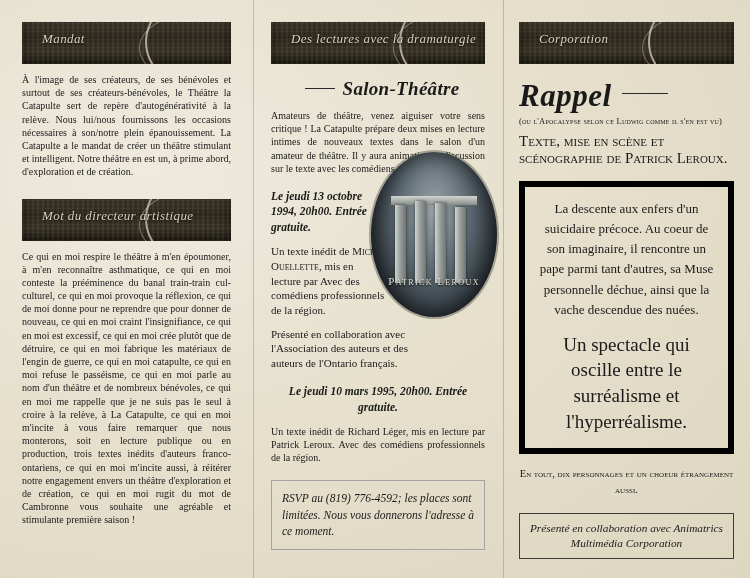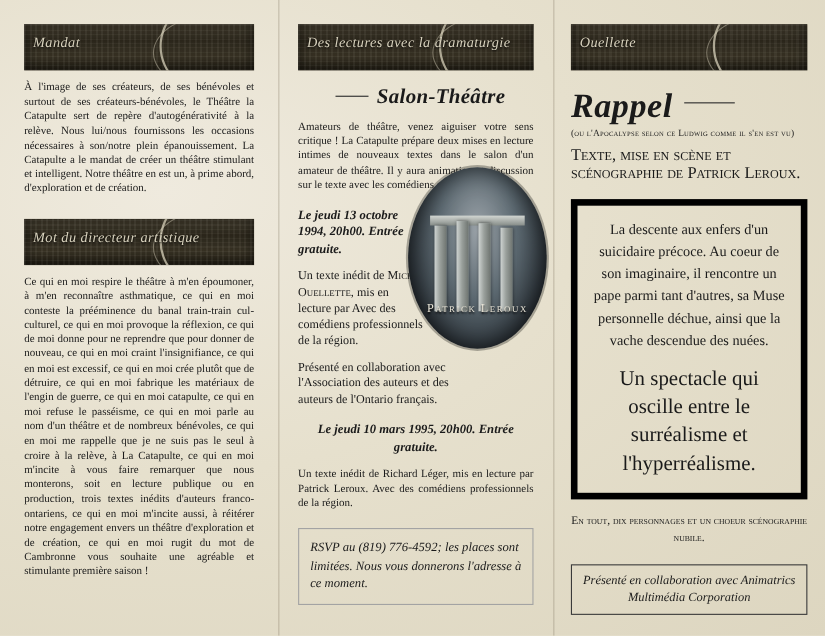--- a/index.html
+++ b/index.html
@@ -44,21 +44,21 @@
   .band.b1{margin-top:22px;}
   .band .bandtex{
     position:absolute;inset:0;
     background-image:
       repeating-linear-gradient(90deg, rgba(255,255,255,.05) 0 2px, rgba(0,0,0,.06) 2px 5px),
       repeating-linear-gradient(0deg, rgba(255,255,255,.04) 0 1px, rgba(0,0,0,.05) 1px 4px);
     opacity:.8;
   }
   .band .bandtitle{
     position:absolute;
-    left:8px;top:9px;
+    left:20px;top:9px;
     color:#d8d2bd;
     font-style:italic;
     font-size:13px;
     letter-spacing:.4px;
     text-shadow:0 1px 2px #000;
     z-index:3;
   }
   .band .swoop{
     position:absolute;
     right:-14px;top:-26px;
@@ -288,35 +288,35 @@
     </div>
   </div>
 </div>
 
 <div class="panel p3">
 
   <div class="band b1">
     <div class="bandtex"></div>
     <div class="swoop"></div>
     <div class="swoop2"></div>
-    <div class="bandtitle">Ouellette</div>
+    <div class="bandtitle">Corporation</div>
   </div>
 
   <div class="rappel">
     <span>Rappel</span><span class="rappelrule"></span>
   </div>
 
   <div class="subline sc">(ou l'Apocalypse selon ce Ludwig comme il s'en est vu)</div>
   <div class="credit">
     <span class="sc">Texte, mise en scène et scénographie de Patrick Leroux.</span>
   </div>
 
   <div class="quotebox">
     <div class="q1">La descente aux enfers d'un suicidaire précoce. Au coeur de son imaginaire, il rencontre un pape parmi tant d'autres, sa Muse personnelle déchue, ainsi que la vache descendue des nuées.</div>
     <div class="q2">Un spectacle qui oscille entre le surréalisme et l'hyperréalisme.</div>
   </div>
 
-  <div class="entout">En tout, dix personnages et un choeur scénographie nubile.</div>
+  <div class="entout">En tout, dix personnages et un choeur étrangement aussi.</div>
 
   <div class="collab">Présenté en collaboration avec Animatrics Multimédia Corporation</div>
 
   <div class="presente">Présenté à la mi-mai 1995</div>
 </div>
 
 </body></html>

